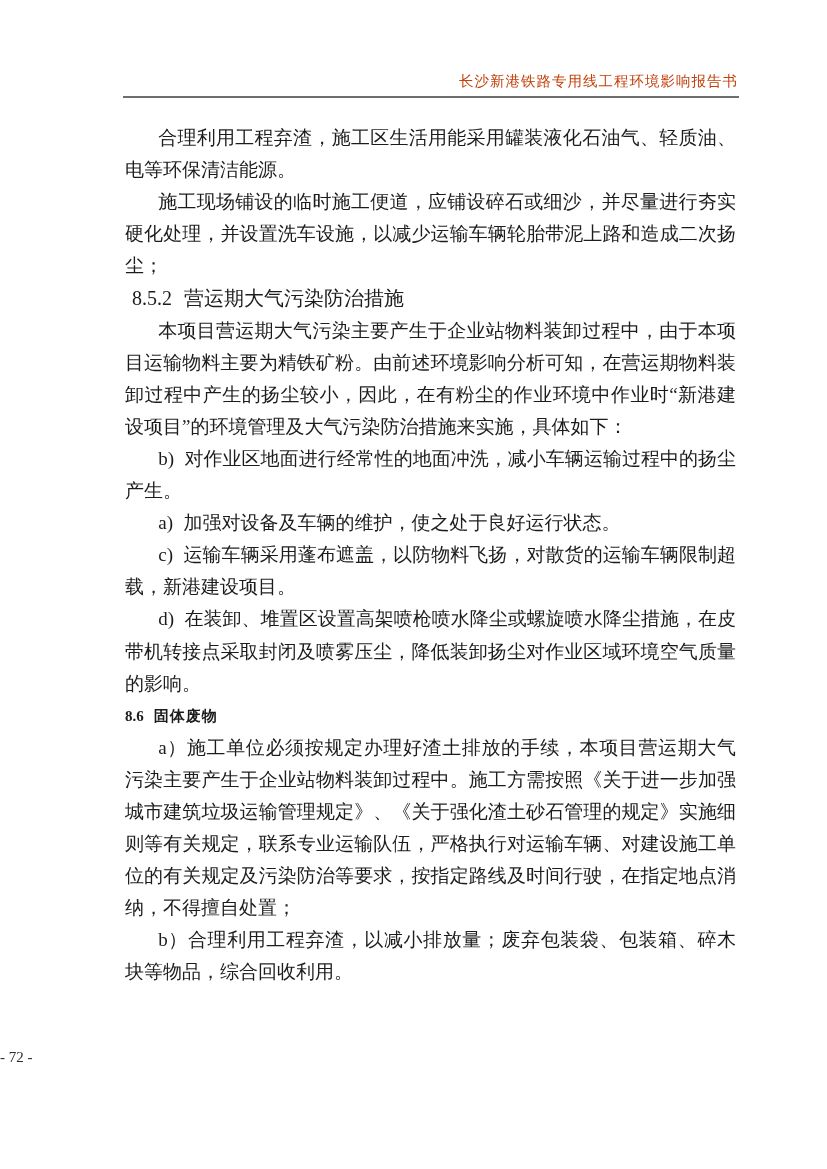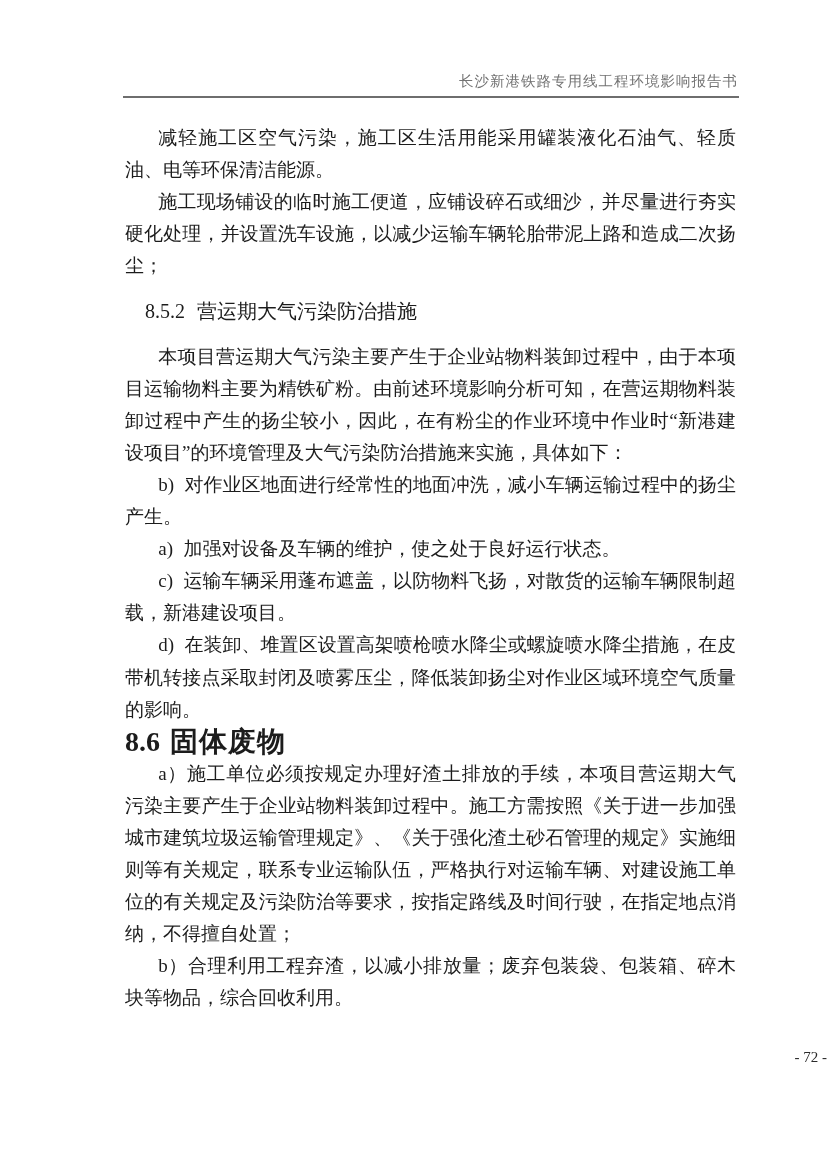--- a/index.html
+++ b/index.html
@@ -19,21 +19,21 @@
   
   .header {
     position: absolute;
     top: 71px;
     left: 123px;
     width: 615px;
     text-align: right;
     font-size: 14.5px;
     line-height: 20px;
     letter-spacing: 1px;
-    color: #737373;
+    color: #c2410c;
   }
   .header-rule {
     position: absolute;
     top: 96px;
     left: 123px;
     width: 616px;
     height: 2px;
     background: #6e6e6e;
   }
   
@@ -50,71 +50,71 @@
   .content p {
     margin: 0;
   }
   .para {
     text-indent: 1.75em;
   }
   .marker {
     margin-right: 0.55em;
   }
   .h-sub {
-    margin: 13px;
+    margin: 0;
     padding-left: 7px;
     font-size: 20px;
     font-weight: normal;
     line-height: 32.1px;
     text-align: left;
   }
   .h-sub .h-num {
     margin-right: 12px;
   }
   .h-main {
     margin: 0;
-    font-size: 28px;
+    font-size: 15px;
     line-height: 32.1px;
     text-align: left;
   }
   .h-main .h-num {
     font-family: "Liberation Serif", "DejaVu Serif", serif;
     font-weight: bold;
     margin-right: 10px;
   }
   .h-main .h-title {
     font-family: "Liberation Sans", "DejaVu Sans", sans-serif;
     font-weight: bold;
     letter-spacing: 1px;
   }
   
   .footer {
     position: absolute;
     top: 1047px;
     left: 0;
     width: 827px;
-    text-align: right;
+    text-align: left;
     font-size: 15px;
     line-height: 20px;
     color: #2a2a2a;
   }
 </style>
 </head>
 <body>
 
 <div class="page">
 
   <div class="header">
     <span>长沙新港铁路专用线工程环境影响报告书</span>
   </div>
   <div class="header-rule"></div>
 
   <div class="content">
 
-    <p class="para">减轻施工区空气污染，施工区生活用能采用罐装液化石油气、轻质油、电等环保清洁能源。</p>
+    <p class="para">合理利用工程弃渣，施工区生活用能采用罐装液化石油气、轻质油、电等环保清洁能源。</p>
 
     <p class="para">施工现场铺设的临时施工便道，应铺设碎石或细沙，并尽量进行夯实硬化处理，并设置洗车设施，以减少运输车辆轮胎带泥上路和造成二次扬尘；</p>
 
 
     <h3 class="h-sub">
       <span class="h-num">8.5.2</span><span class="h-title">营运期大气污染防治措施</span>
     </h3>
 
     <p class="para">本项目营运期大气污染主要产生于企业站物料装卸过程中，由于本项目运输物料主要为精铁矿粉。由前述环境影响分析可知，在营运期物料装卸过程中产生的扬尘较小，因此，在有粉尘的作业环境中作业时“新港建设项目”的环境管理及大气污染防治措施来实施，具体如下：</p>
 

